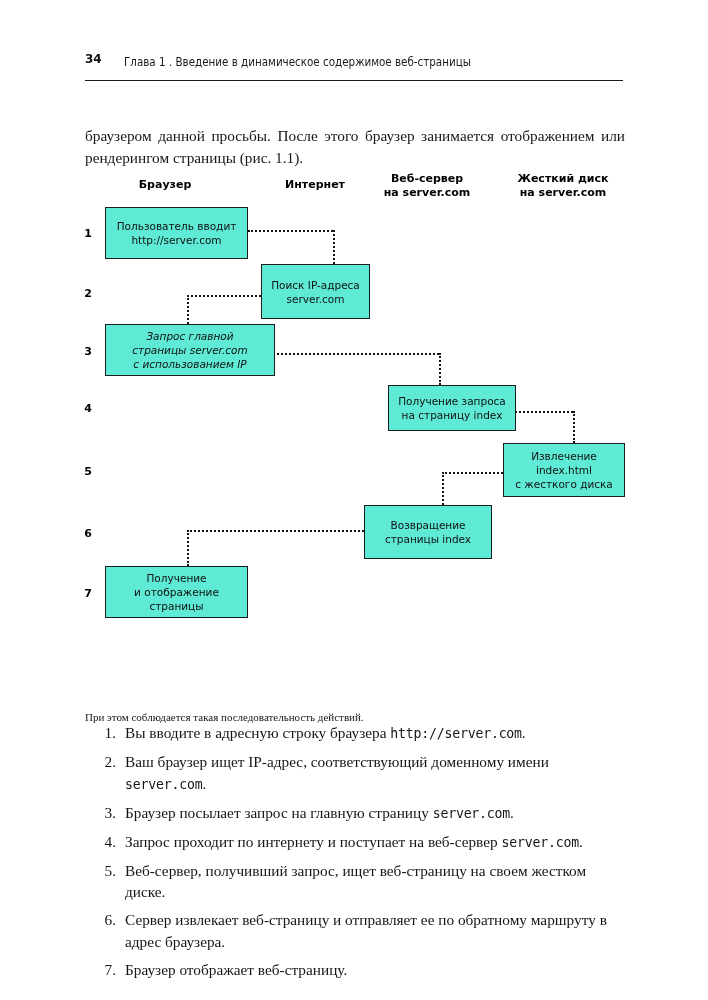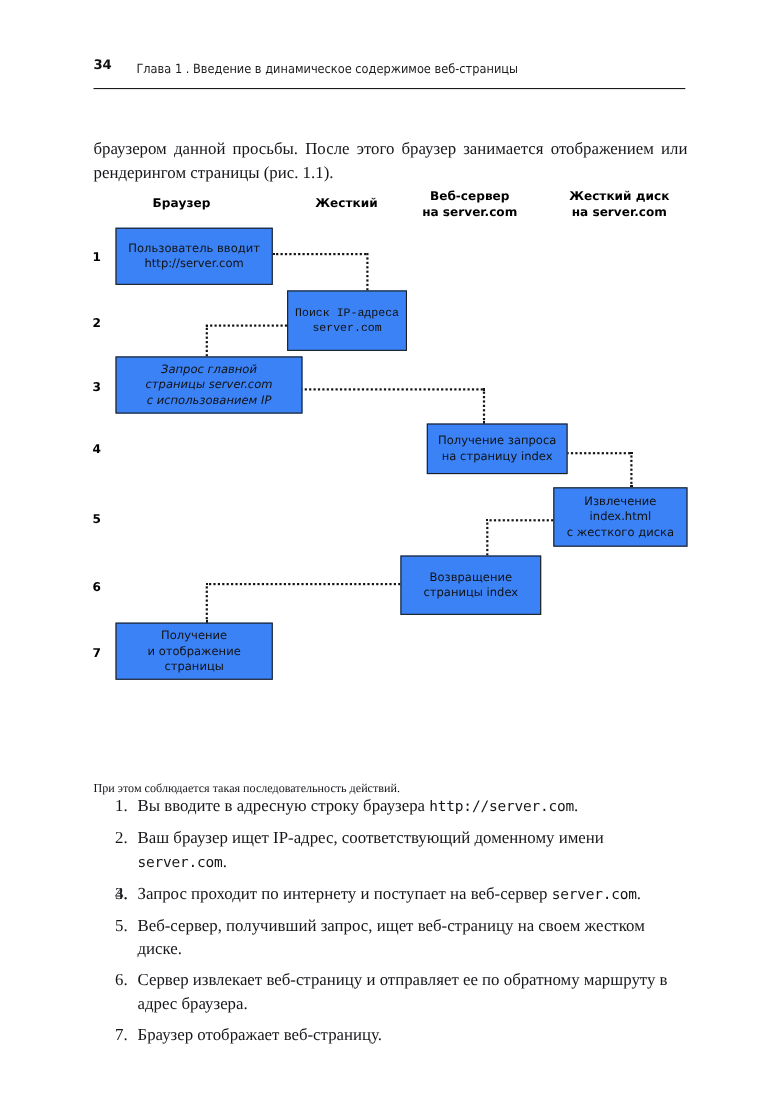--- a/index.html
+++ b/index.html
@@ -92,21 +92,21 @@
     font-family: "DejaVu Sans", sans-serif;
     font-weight: bold;
     font-size: 11px;
     color: #000;
     text-align: center;
     width: 14px;
   }
   .flow-box {
     position: absolute;
     box-sizing: border-box;
-    background: #3b82f6;
+    background: #5eead4;
     border: 1.6px solid #1d1d1d;
     display: flex;
     align-items: center;
     justify-content: center;
     text-align: center;
     font-family: "DejaVu Sans", sans-serif;
     font-size: 10.5px;
     line-height: 14px;
     color: #111;
     white-space: pre-line;
@@ -193,21 +193,21 @@
     <span id="page-number">34</span>
     <span id="chapter-title">Глава 1 . Введение в динамическое содержимое веб-страницы</span>
   </div>
   <div id="head-rule"></div>
 
   <p id="intro-paragraph">браузером данной просьбы. После этого браузер занимается отображением или рендерингом страницы (рис. 1.1).</p>
 
   <div id="figure">
     <div id="figure-headers">
         <div class="col-header" style="left: 75px; top: 178px; width: 180px;">Браузер</div>
-        <div class="col-header" style="left: 225px; top: 178px; width: 180px;">Жесткий</div>
+        <div class="col-header" style="left: 225px; top: 178px; width: 180px;">Интернет</div>
         <div class="col-header" style="left: 337px; top: 172px; width: 180px;">Веб-сервер
 на server.com</div>
         <div class="col-header" style="left: 473px; top: 172px; width: 180px;">Жесткий диск
 на server.com</div>
       </div>
     <div id="figure-steps">
         <div class="step-num" style="left: 81px; top: 227px;">1</div>
         <div class="step-num" style="left: 81px; top: 287px;">2</div>
         <div class="step-num" style="left: 81px; top: 345px;">3</div>
         <div class="step-num" style="left: 81px; top: 402px;">4</div>
@@ -225,21 +225,21 @@
         <div class="conn conn-h" style="left: 491px; top: 411px; width: 82px; height: 0px;"></div>
         <div class="conn conn-v" style="left: 573px; top: 411px; height: 32px; width: 0px;"></div>
         <div class="conn conn-h" style="left: 442px; top: 472px; width: 61px; height: 0px;"></div>
         <div class="conn conn-v" style="left: 442px; top: 472px; height: 33px; width: 0px;"></div>
         <div class="conn conn-h" style="left: 186.5px; top: 530px; width: 177.5px; height: 0px;"></div>
         <div class="conn conn-v" style="left: 186.5px; top: 530px; height: 36px; width: 0px;"></div>
       </div>
     <div id="figure-boxes">
         <div class="flow-box" style="left: 105px; top: 207px; width: 143px; height: 52px;">Пользователь вводит
 http://server.com</div>
-        <div class="flow-box" style="left: 261px; top: 264px; width: 109px; height: 55px; font-family: Liberation Mono, monospace;">Поиск IP-адреса
+        <div class="flow-box" style="left: 261px; top: 264px; width: 109px; height: 55px;">Поиск IP-адреса
 server.com</div>
         <div class="flow-box" style="left: 105px; top: 324px; width: 170px; height: 52px; font-style: italic;">Запрос главной
 страницы server.com
 с использованием IP</div>
         <div class="flow-box" style="left: 363px; top: 385px; width: 128px; height: 46px; margin-left: 25px;">Получение запроса
 на страницу index</div>
         <div class="flow-box" style="left: 503px; top: 443px; width: 122px; height: 54px;">Извлечение
 index.html
 с жесткого диска</div>
         <div class="flow-box" style="left: 364px; top: 505px; width: 128px; height: 54px;">Возвращение
@@ -249,20 +249,20 @@
 страницы</div>
       </div>
   </div>
 
 
   <p id="lead-in">При этом соблюдается такая последовательность действий.</p>
 
   <ol id="steps-list">
       <li><span class="li-num">1.</span><span><span>Вы вводите в адресную строку браузера </span><span class="mono">http://server.com</span><span>.</span></span></li>
       <li><span class="li-num">2.</span><span><span>Ваш браузер ищет IP-адрес, соответствующий доменному имени </span><span class="mono">server.com</span><span>.</span></span></li>
-      <li><span class="li-num">3.</span></li>
+      <li><span class="li-num">3.</span><span><span>Браузер посылает запрос на главную страницу </span><span class="mono">server.com</span><span>.</span></span></li>
       <li><span class="li-num">4.</span><span><span>Запрос проходит по интернету и поступает на веб-сервер </span><span class="mono">server.com</span><span>.</span></span></li>
       <li><span class="li-num">5.</span><span><span>Веб-сервер, получивший запрос, ищет веб-страницу на своем жестком диске.</span></span></li>
       <li><span class="li-num">6.</span><span><span>Сервер извлекает веб-страницу и отправляет ее по обратному маршруту в адрес браузера.</span></span></li>
       <li><span class="li-num">7.</span><span><span>Браузер отображает веб-страницу.</span></span></li>
     </ol>
 
 </div>
 
 </body></html>

